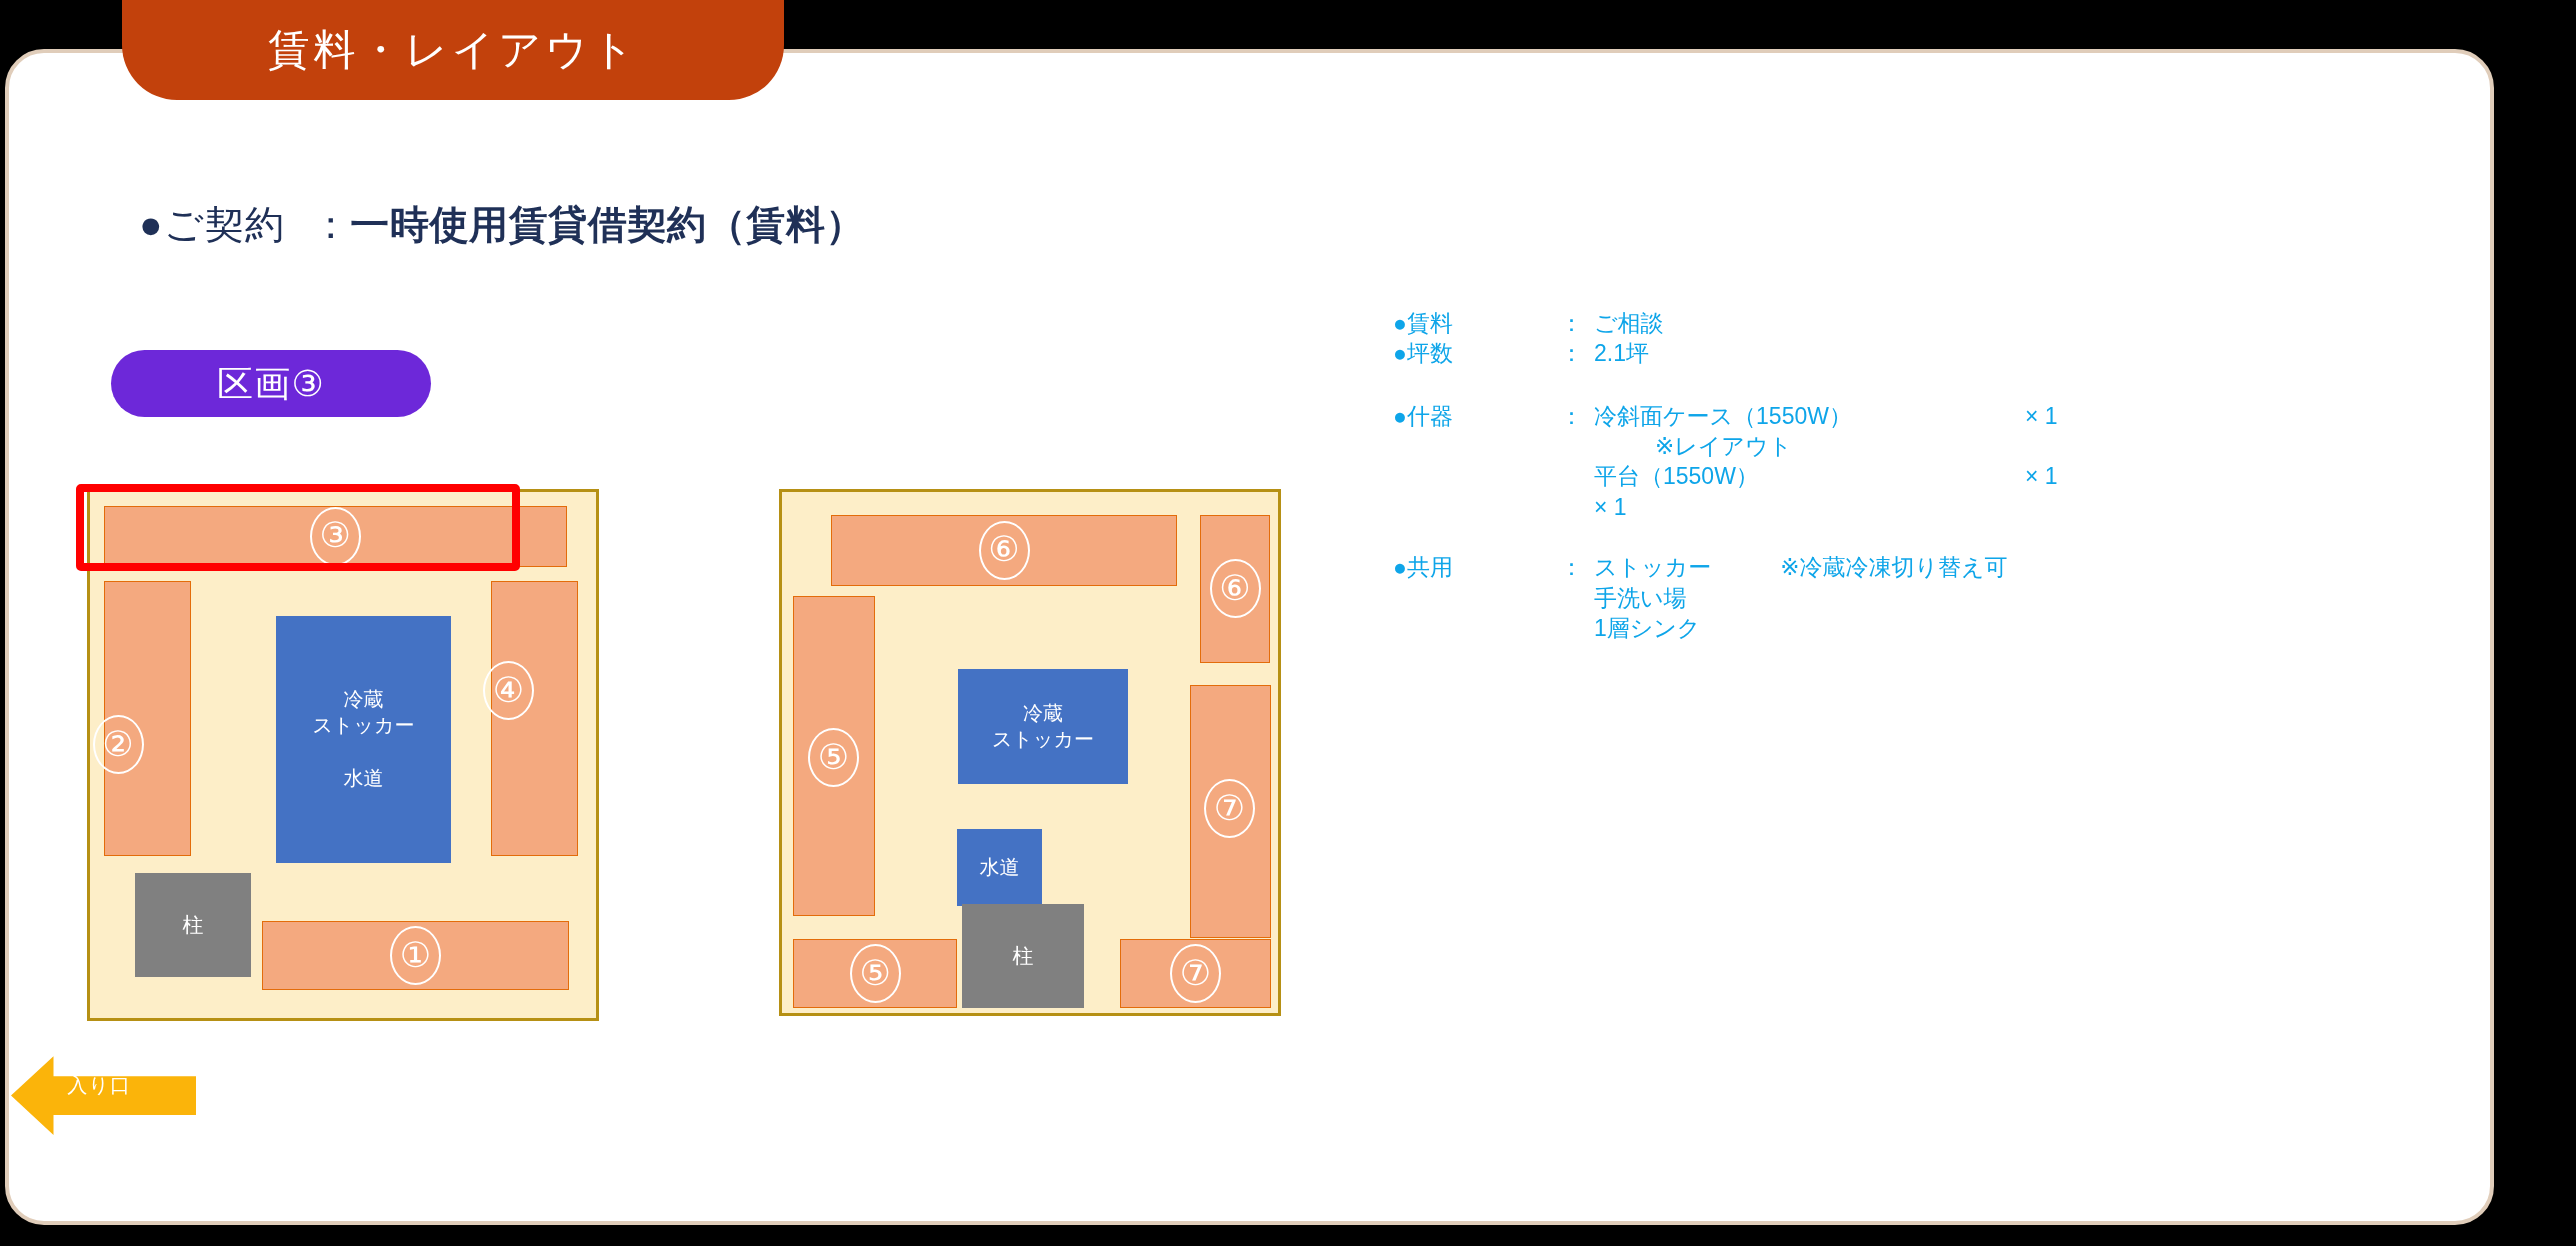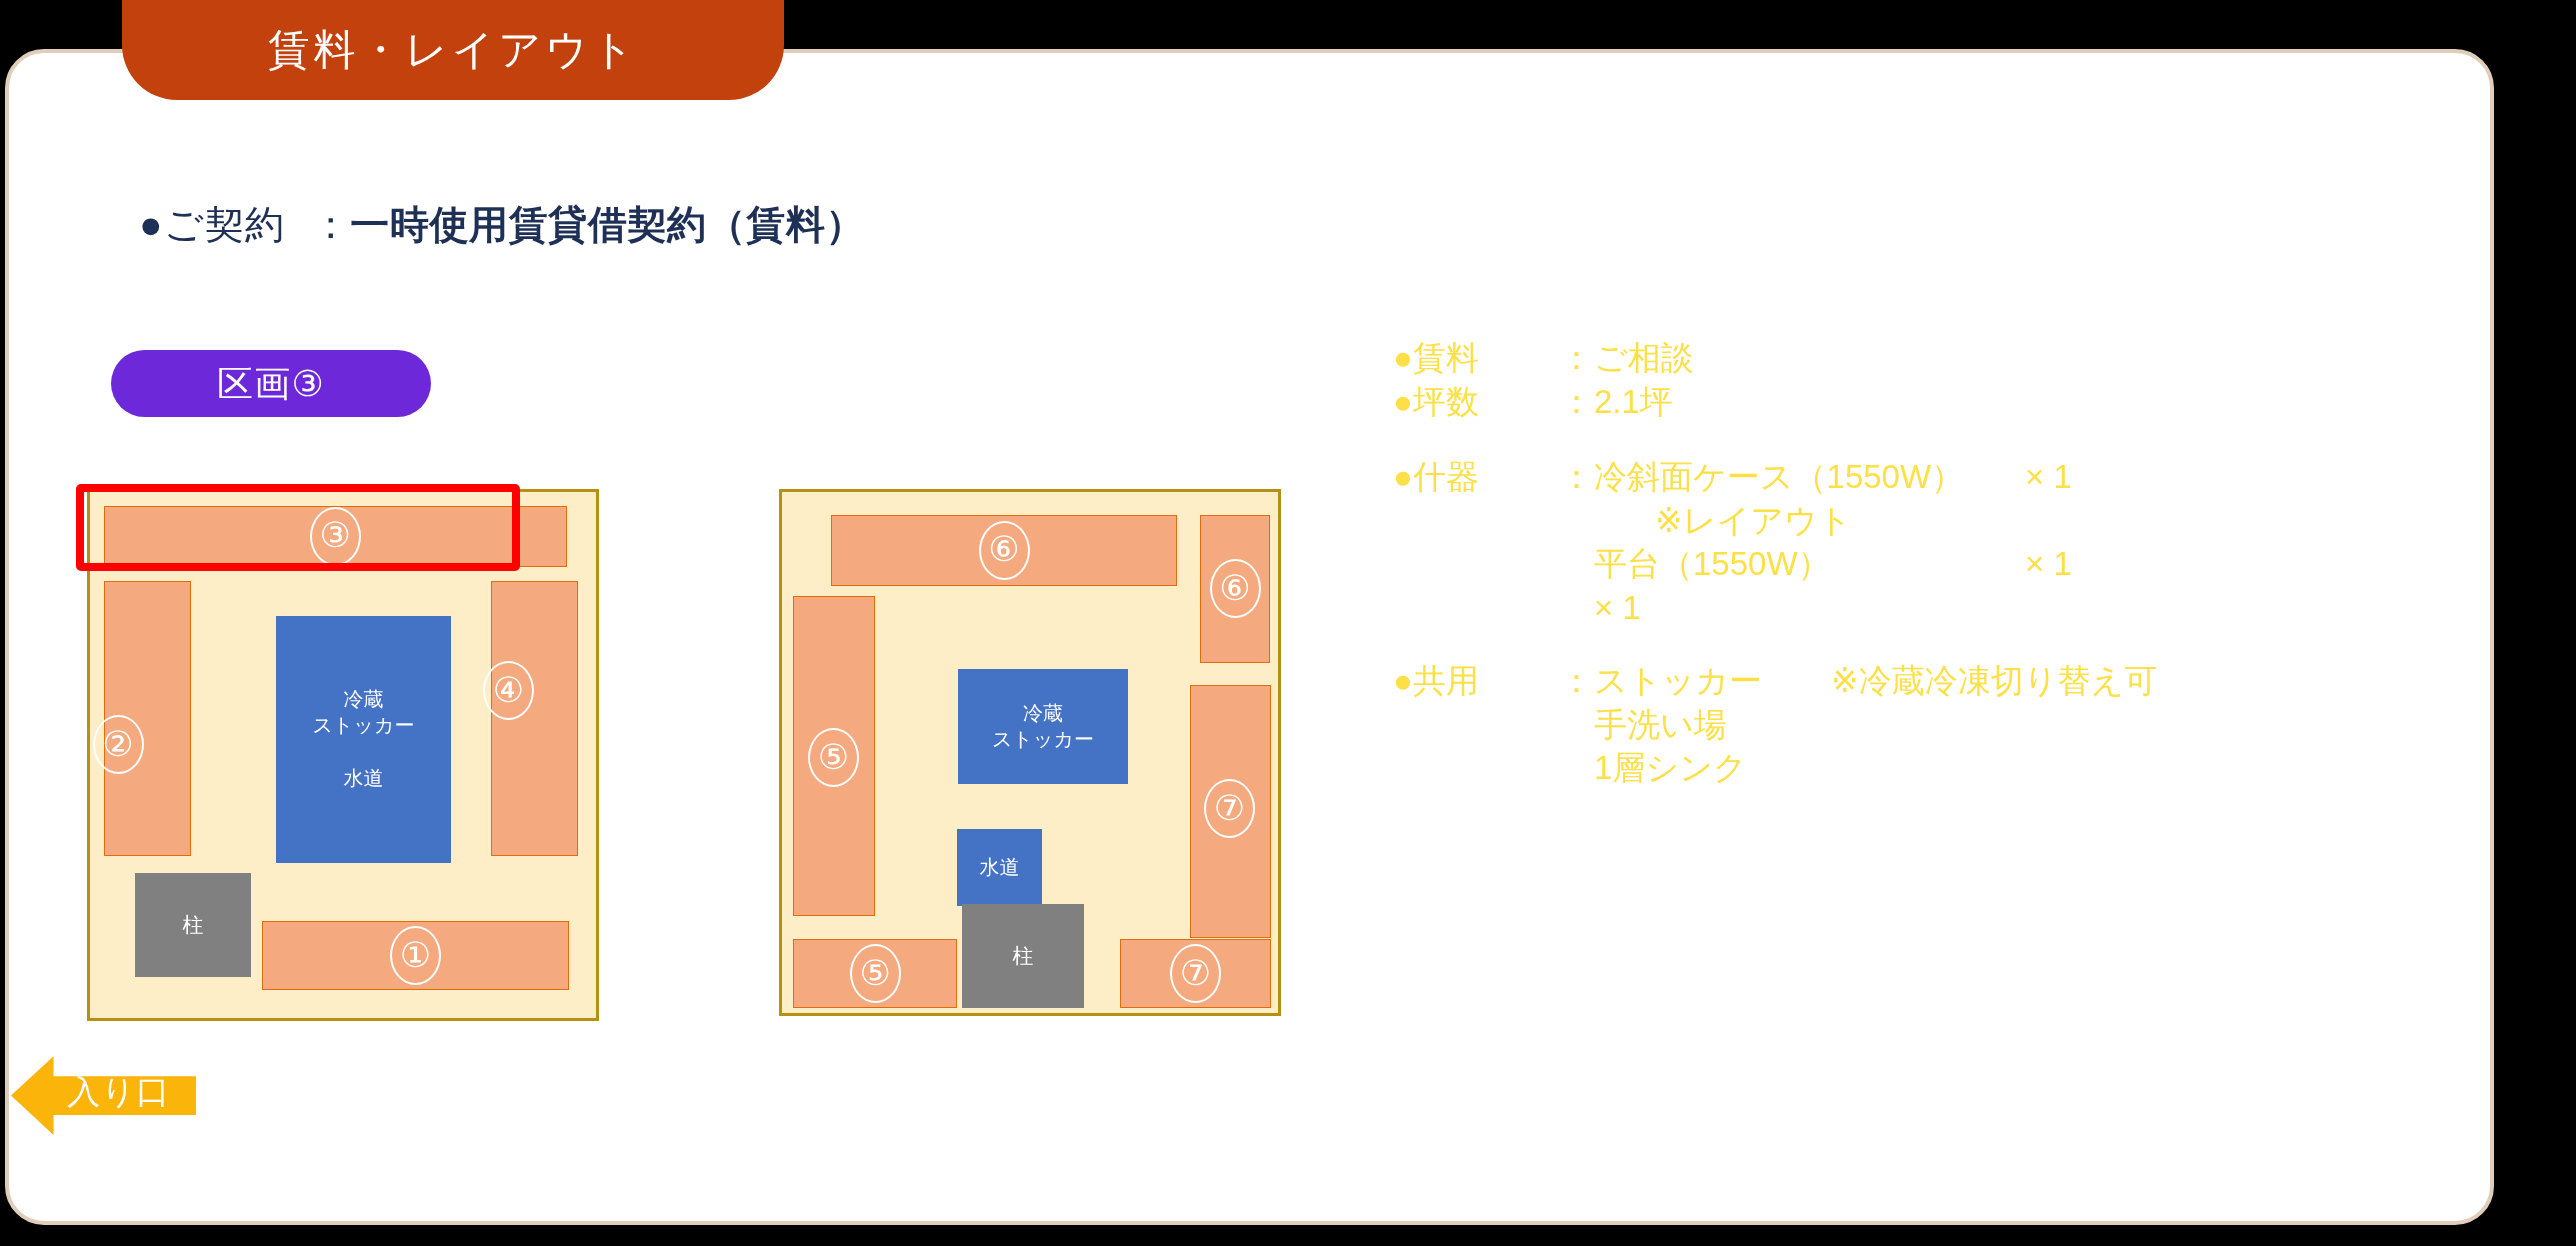--- a/index.html
+++ b/index.html
@@ -124,31 +124,31 @@
   
   .entrance {
     position: absolute;
     left: 11.2px; top: 1056px;
     width: 185px; height: 79px;
   }
   .entrance-label {
     position: absolute;
     left: 56px; top: 19px;
     color: #ffffff;
-    font-size: 33px;
+    font-size: 20px;
     letter-spacing: 1.2px;
     line-height: 1;
   }
 
   
   .info {
     position: absolute;
-    left: 1393px; top: 336px;
-    color: #fde047;
-    font-size: 33px;
+    left: 1393px; top: 308px;
+    color: #0ea5e9;
+    font-size: 23px;
     line-height: 1.32;
     white-space: nowrap;
   }
   .info .row { display: flex; }
   .info .gap-lg { height: 32px; }
   .info .gap-md { height: 30px; }
   .bullet-col { width: 167px; flex: 0 0 167px; }
   .colon-col  { width: 34px; flex: 0 0 34px; }
   .indent     { width: 201px; flex: 0 0 201px; }
   .item-col   { width: 431px; flex: 0 0 431px; }

